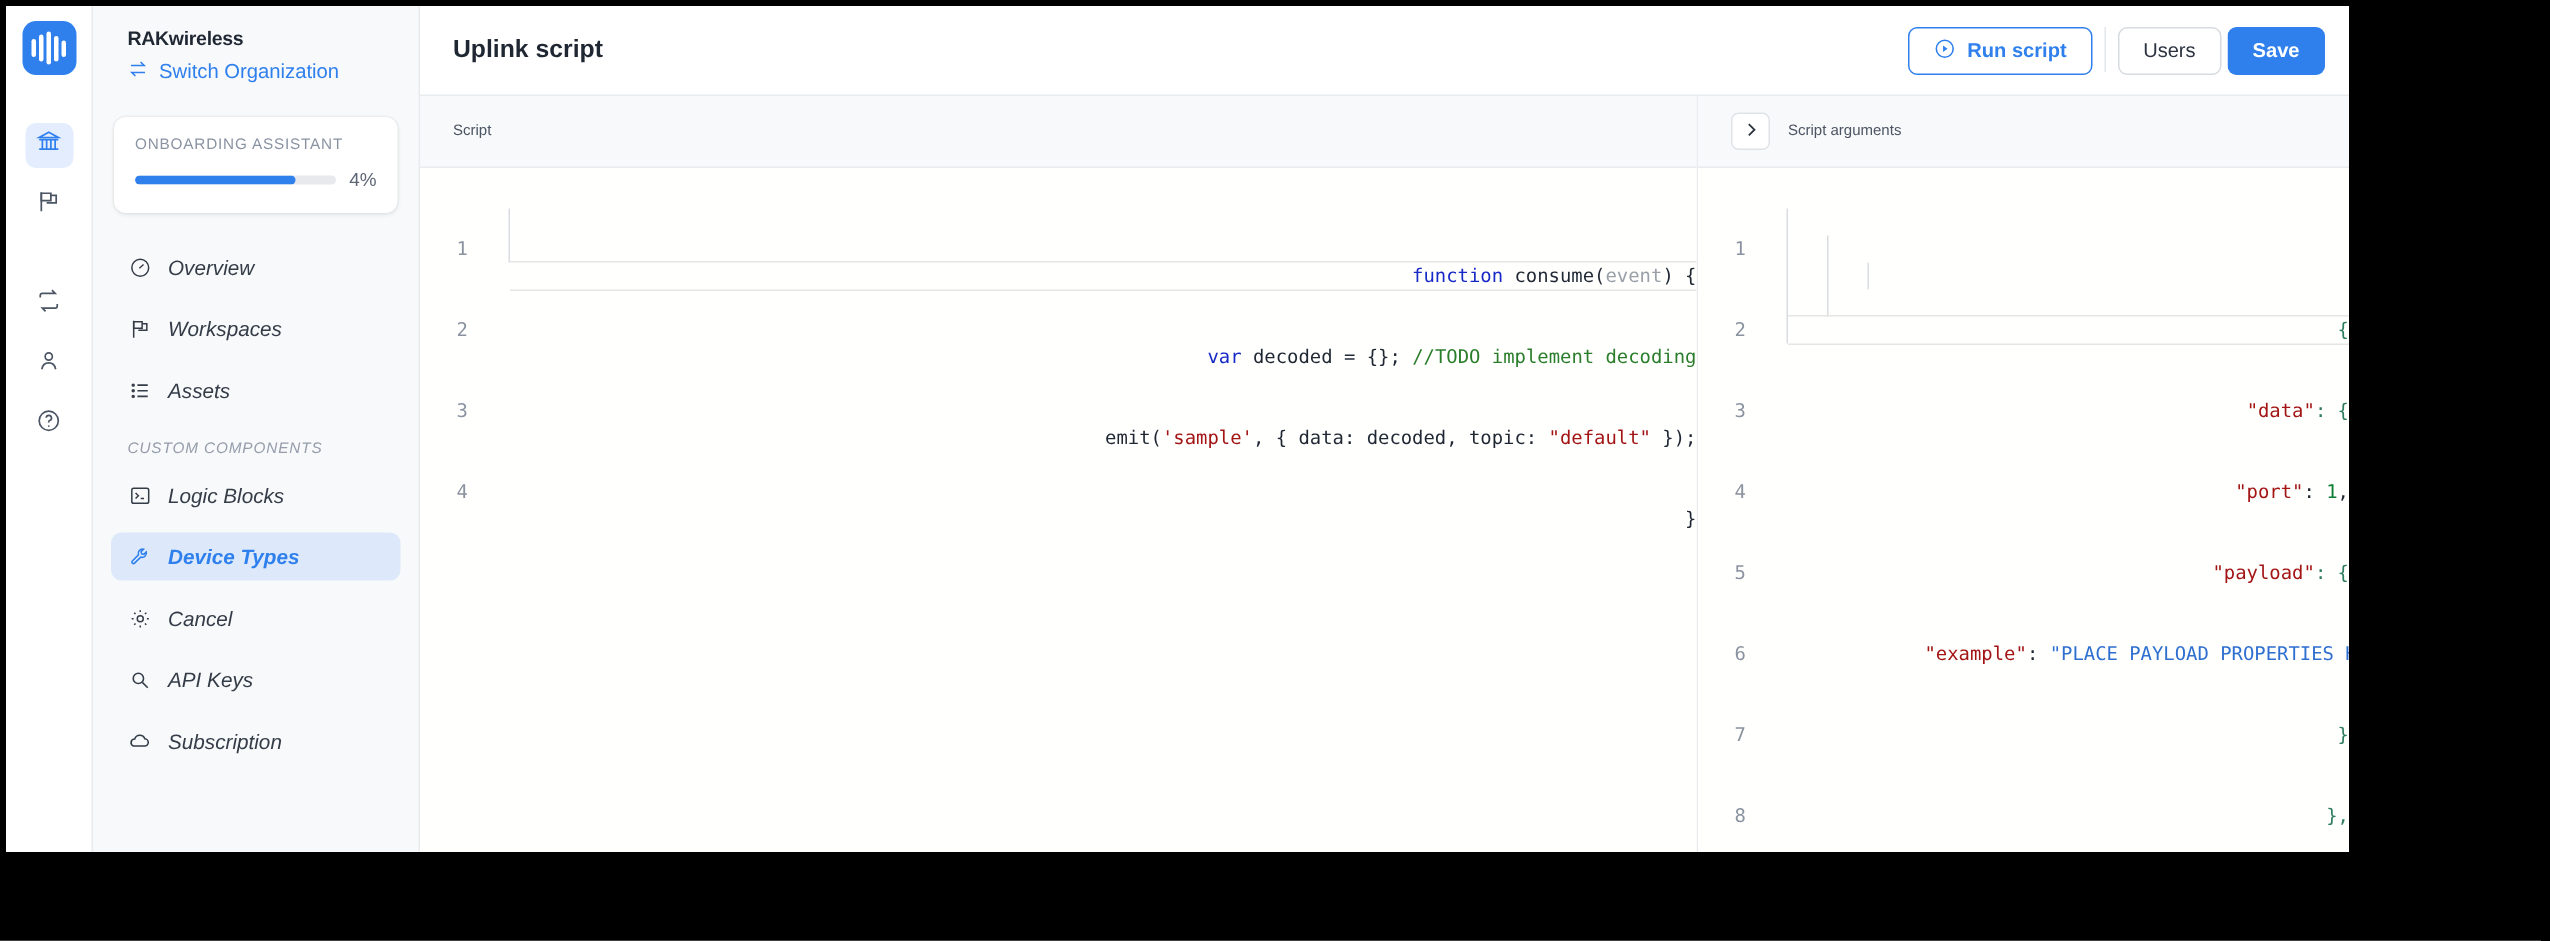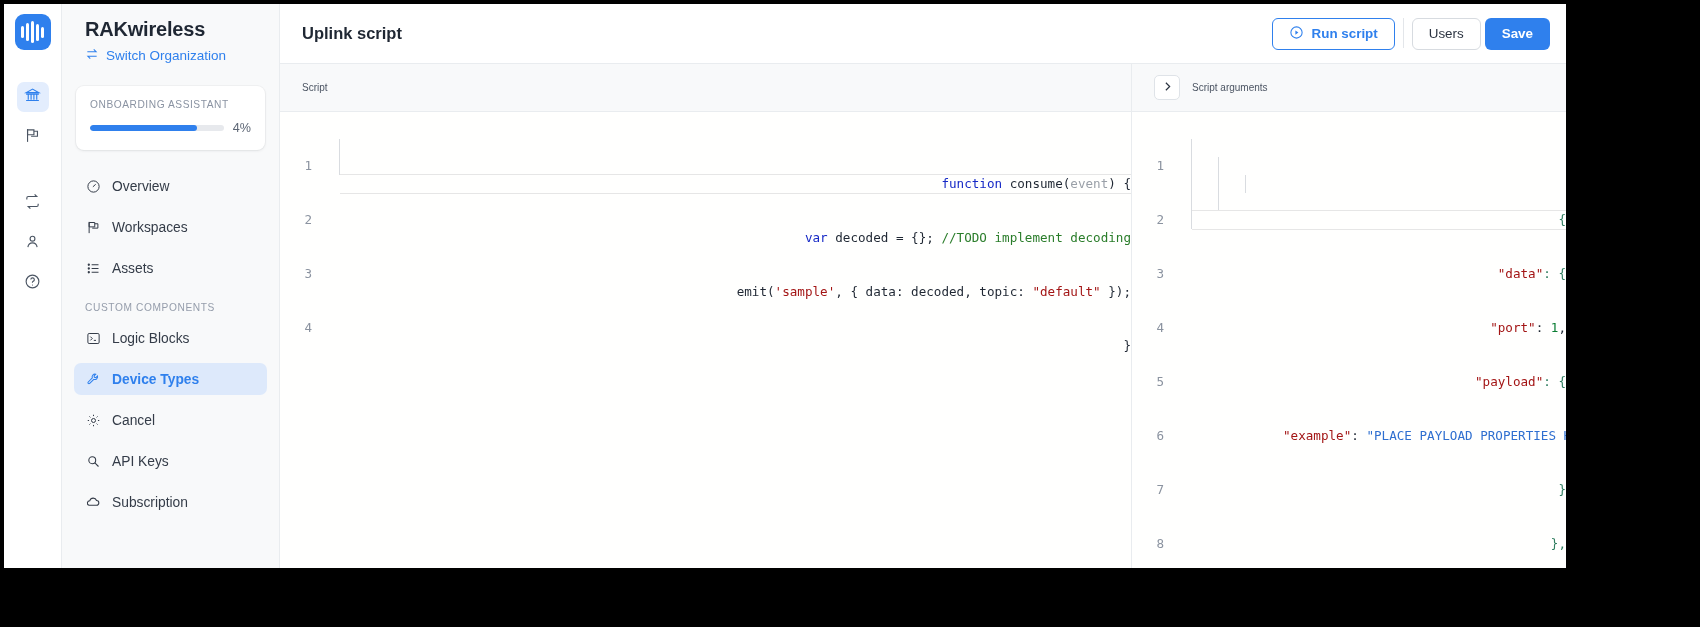--- a/index.html
+++ b/index.html
@@ -51,21 +51,21 @@
 
   
   .sidebar {
     width: 218px; flex: 0 0 218px;
     background: #f8f9fa;
     border-right: 1px solid #e9ecef;
     padding: 14px 0 0 0;
     overflow: hidden;
   }
   .org-name {
-    font-size: 20px; font-weight: bold; color: #1f2733;
+    font-size: 13px; font-weight: bold; color: #1f2733;
     padding: 0 0 0 23px; letter-spacing: -0.2px;
   }
   .switch-org {
     display: flex; align-items: center; gap: 7px;
     padding: 6px 0 0 23px;
     color: #2f80ed; font-size: 13.5px;
   }
   .onboard-card {
     margin: 22px 14px 0 14px;
     background: #fff; border-radius: 8px;
@@ -73,21 +73,21 @@
     padding: 13px 14px 15px 14px;
   }
   .onboard-title {
     font-size: 10.2px; letter-spacing: .55px; color: #8a93a2; text-transform: uppercase;
   }
   .onboard-row { display: flex; align-items: center; gap: 9px; margin-top: 11px; }
   .bar { flex: 1; height: 6px; border-radius: 4px; background: #e7e9ed; overflow: hidden; }
   .bar > div { height: 100%; border-radius: 4px; background: #2f80ed; }
   .pct { font-size: 12.6px; color: #5d6675; }
 
-  .nav { margin-top: 20px; }
+  .nav { margin-top: 20px; font-style: italic; }
   .nav-item {
     display: flex; align-items: center; gap: 11px;
     height: 32px; margin: 0 12px 9px 12px; padding: 0 11px;
     border-radius: 7px;
     font-size: 13.8px; color: #343c48;
   }
   .nav-item.active { background: #dde9fb; color: #2f80ed; font-weight: bold; }
   .nav-item .ico { width: 16px; height: 16px; display:flex; align-items:center; justify-content:center; flex:0 0 16px; }
   .nav-head {
     font-size: 10.2px; letter-spacing: .6px; color: #959dab;

